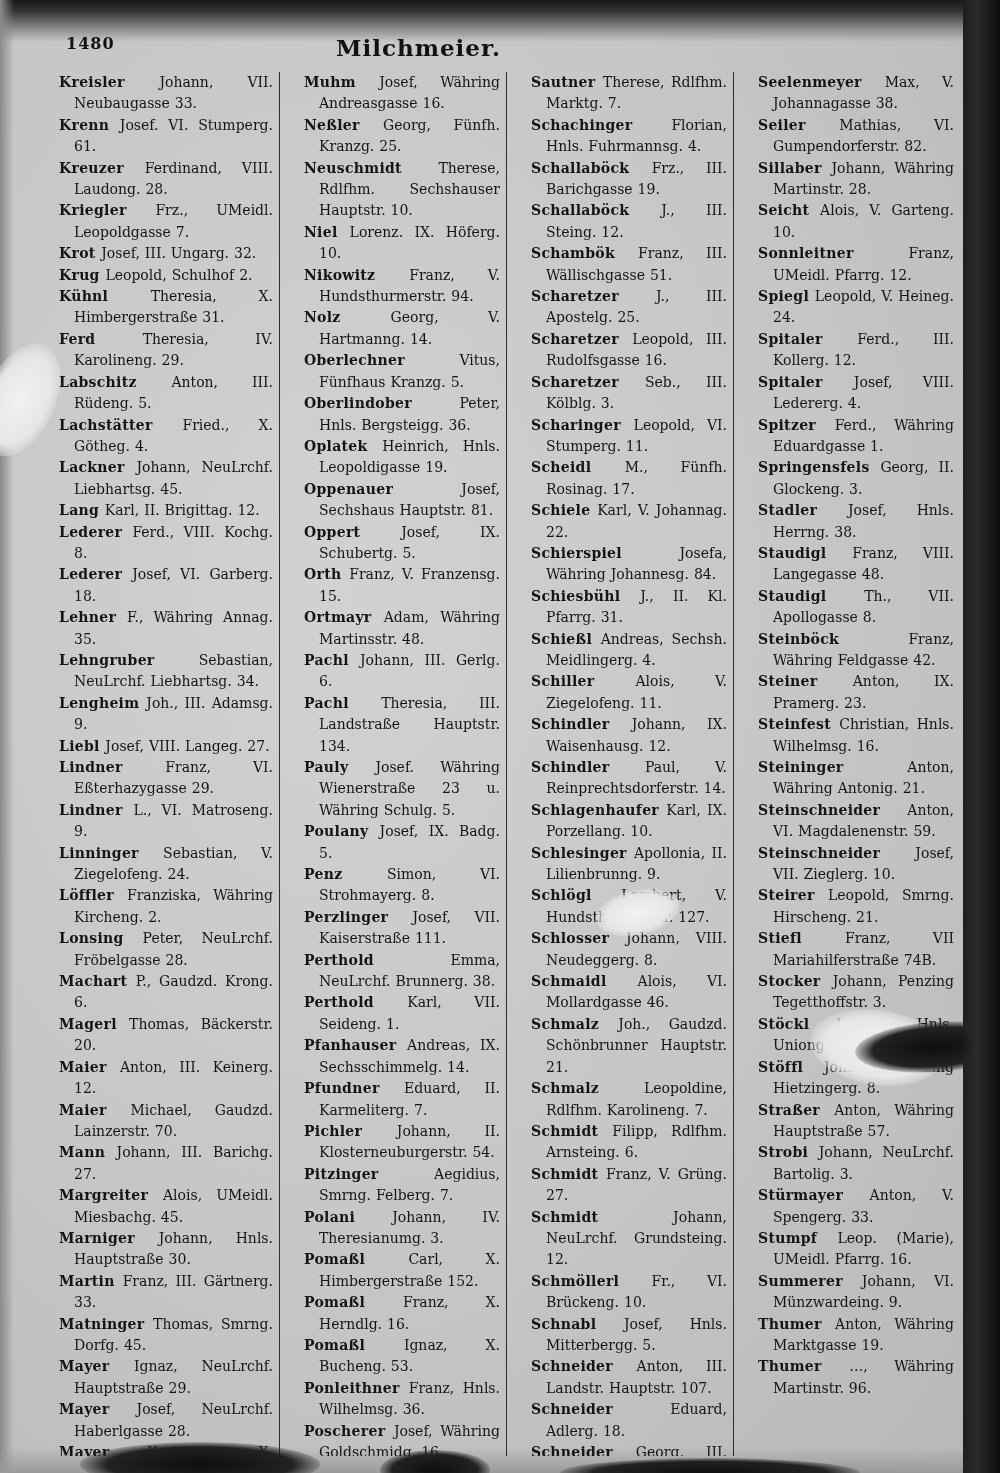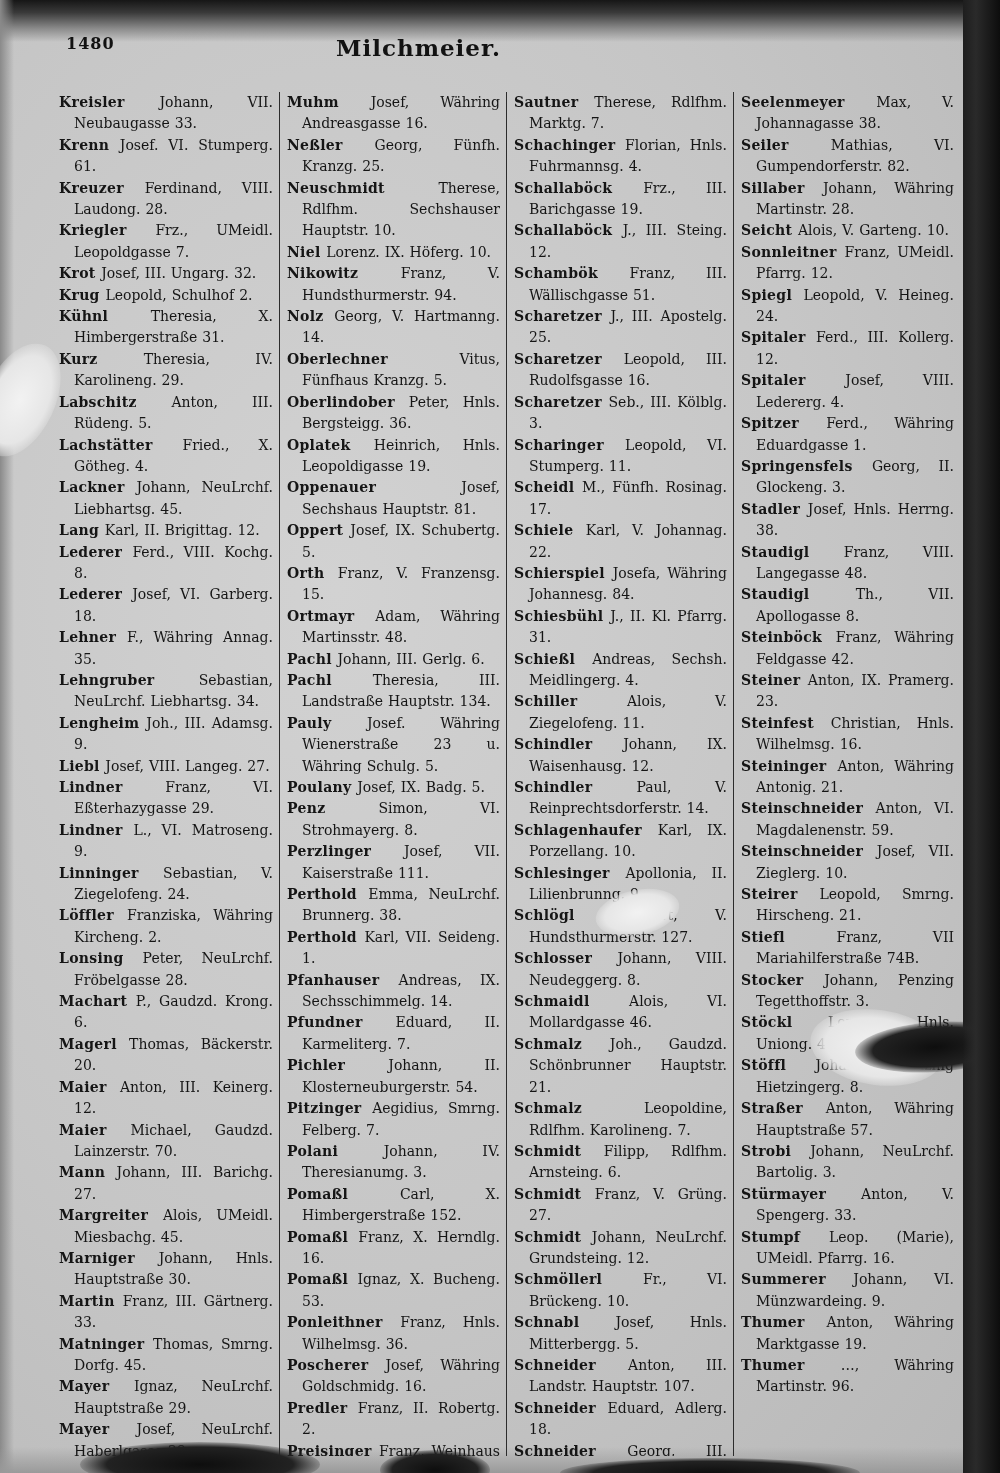--- a/index.html
+++ b/index.html
@@ -50,23 +50,22 @@
     font-size:23px;font-weight:bold;letter-spacing:1px;
   }
   .columns{
     position:absolute;left:52px;top:72px;width:908px;height:1384px;
     display:flex;flex-direction:row;
   }
   .col{
     width:227px;box-sizing:border-box;
     padding:0 6px 0 7px;
     overflow:hidden;
-    margin-top:20px;
-  }
-  .col + .col{border-left:1.5px solid #2c2c2c;}
+  }
+  .col + .col{border-left:1.5px solid #2c2c2c;padding-left:24px;}
   .entry{
     color:#151515;
     font-size:14px;line-height:21.4px;
     text-align:justify;
     padding-left:15px;text-indent:-15px;
     word-spacing:0.5px;
   }
   .ename{
     font-weight:bold;
     letter-spacing:0.3px;
@@ -87,21 +86,21 @@
 
 <div class="columns">
   <div class="col">
       <div class="entry"><span class="ename">Kreisler </span>Johann, VII. Neubaugasse 33.</div>
       <div class="entry"><span class="ename">Krenn </span>Josef. VI. Stumperg. 61.</div>
       <div class="entry"><span class="ename">Kreuzer </span>Ferdinand, VIII. Laudong. 28.</div>
       <div class="entry"><span class="ename">Kriegler </span>Frz., UMeidl. Leopoldgasse 7.</div>
       <div class="entry"><span class="ename">Krot </span>Josef, III. Ungarg. 32.</div>
       <div class="entry"><span class="ename">Krug </span>Leopold, Schulhof 2.</div>
       <div class="entry"><span class="ename">Kühnl </span>Theresia, X. Himbergerstraße 31.</div>
-      <div class="entry"><span class="ename">Kurz </span>Theresia, IV. Karolineng. 29.</div>
+      <div class="entry"><span class="ename">Ferd </span>Theresia, IV. Karolineng. 29.</div>
       <div class="entry"><span class="ename">Labschitz </span>Anton, III. Rüdeng. 5.</div>
       <div class="entry"><span class="ename">Lachstätter </span>Fried., X. Götheg. 4.</div>
       <div class="entry"><span class="ename">Lackner </span>Johann, NeuLrchf. Liebhartsg. 45.</div>
       <div class="entry"><span class="ename">Lang </span>Karl, II. Brigittag. 12.</div>
       <div class="entry"><span class="ename">Lederer </span>Ferd., VIII. Kochg. 8.</div>
       <div class="entry"><span class="ename">Lederer </span>Josef, VI. Garberg. 18.</div>
       <div class="entry"><span class="ename">Lehner </span>F., Währing Annag. 35.</div>
       <div class="entry"><span class="ename">Lehngruber </span>Sebastian, NeuLrchf. Liebhartsg. 34.</div>
       <div class="entry"><span class="ename">Lengheim </span>Joh., III. Adamsg. 9.</div>
       <div class="entry"><span class="ename">Liebl </span>Josef, VIII. Langeg. 27.</div>

